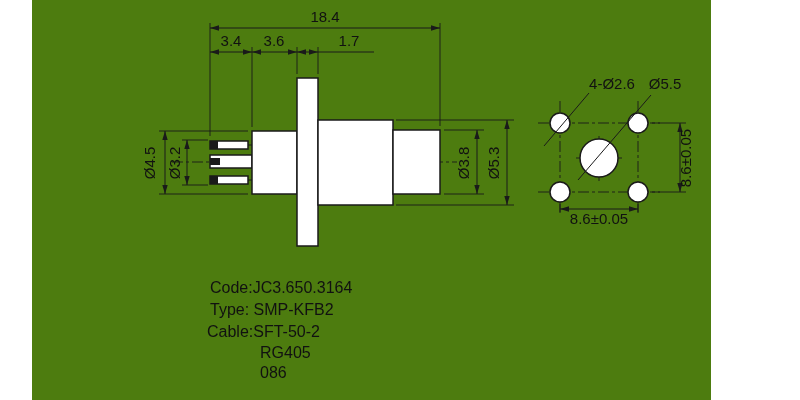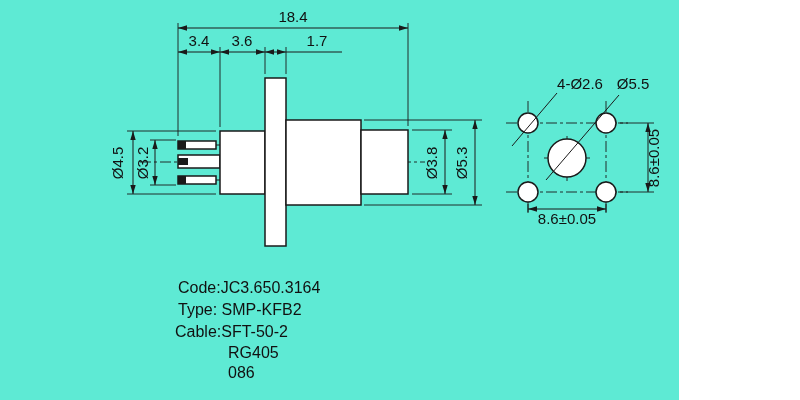--- a/index.html
+++ b/index.html
@@ -1,16 +1,16 @@
 <!DOCTYPE html>
 <html><head>
 <meta charset="utf-8">
 <style>
   html,body{margin:0;padding:0;background:#ffffff;}
-  .canvas{width:679px;height:400px;background:#5eead4;overflow:hidden;}
+  .canvas{width:679px;height:400px;background:#4d7c0f;overflow:hidden;margin-left:32px;}
   svg{display:block;}
   .outline{fill:#ffffff;stroke:#1a1a1a;stroke-width:1.5;}
   .solid{fill:#1a1a1a;stroke:none;}
   .dim{stroke:#1a1a1a;stroke-width:1;fill:none;}
   .ext{stroke:#1a1a1a;stroke-width:0.9;fill:none;}
   .cl{stroke:#1a1a1a;stroke-width:0.9;stroke-dasharray:11 3 3 3;fill:none;}
   text{font-family:"Liberation Sans","DejaVu Sans",sans-serif;font-size:15px;fill:#111111;}
   .mid{text-anchor:middle;}
   .note{font-size:16px;text-anchor:start;}
 </style>

